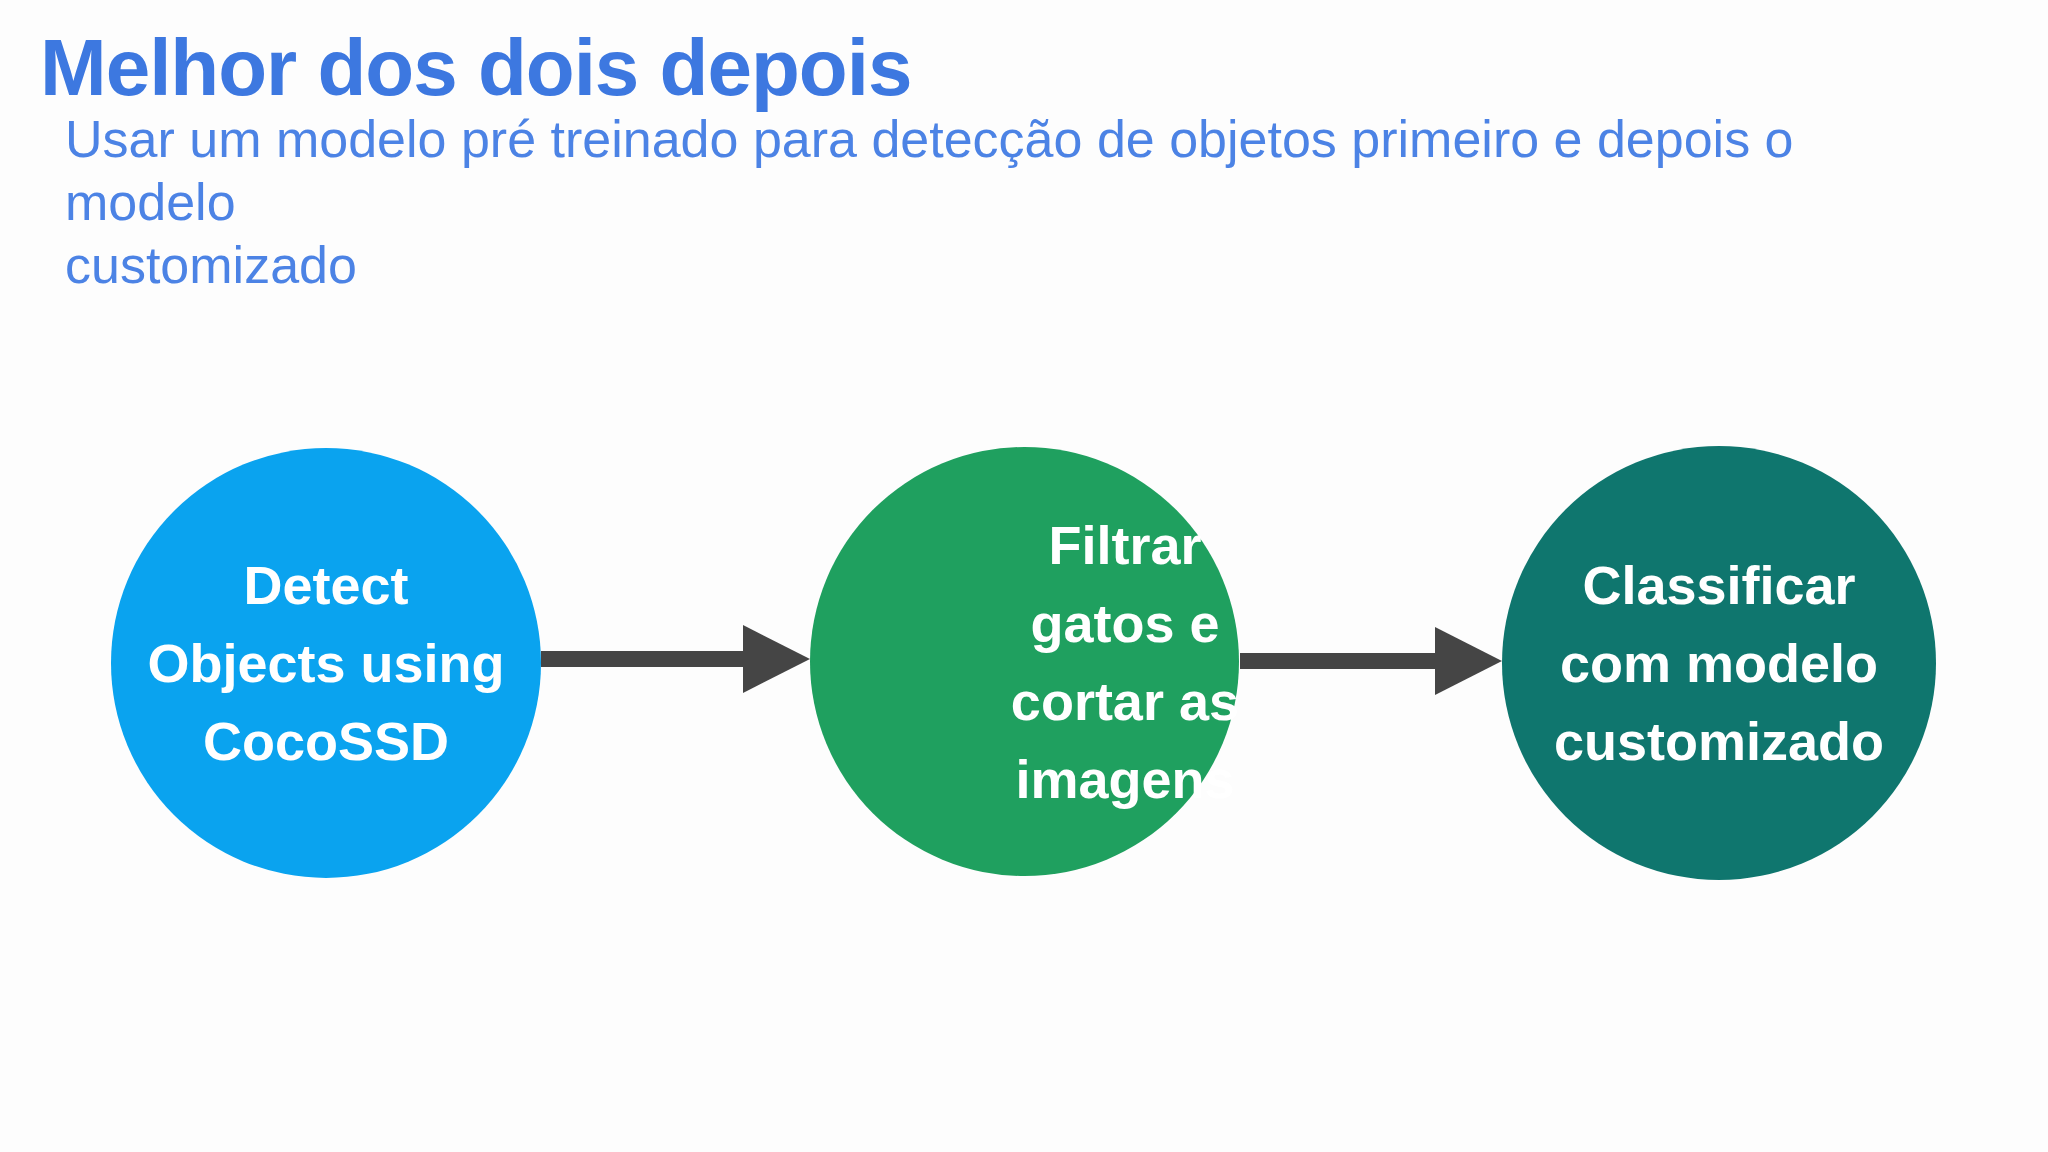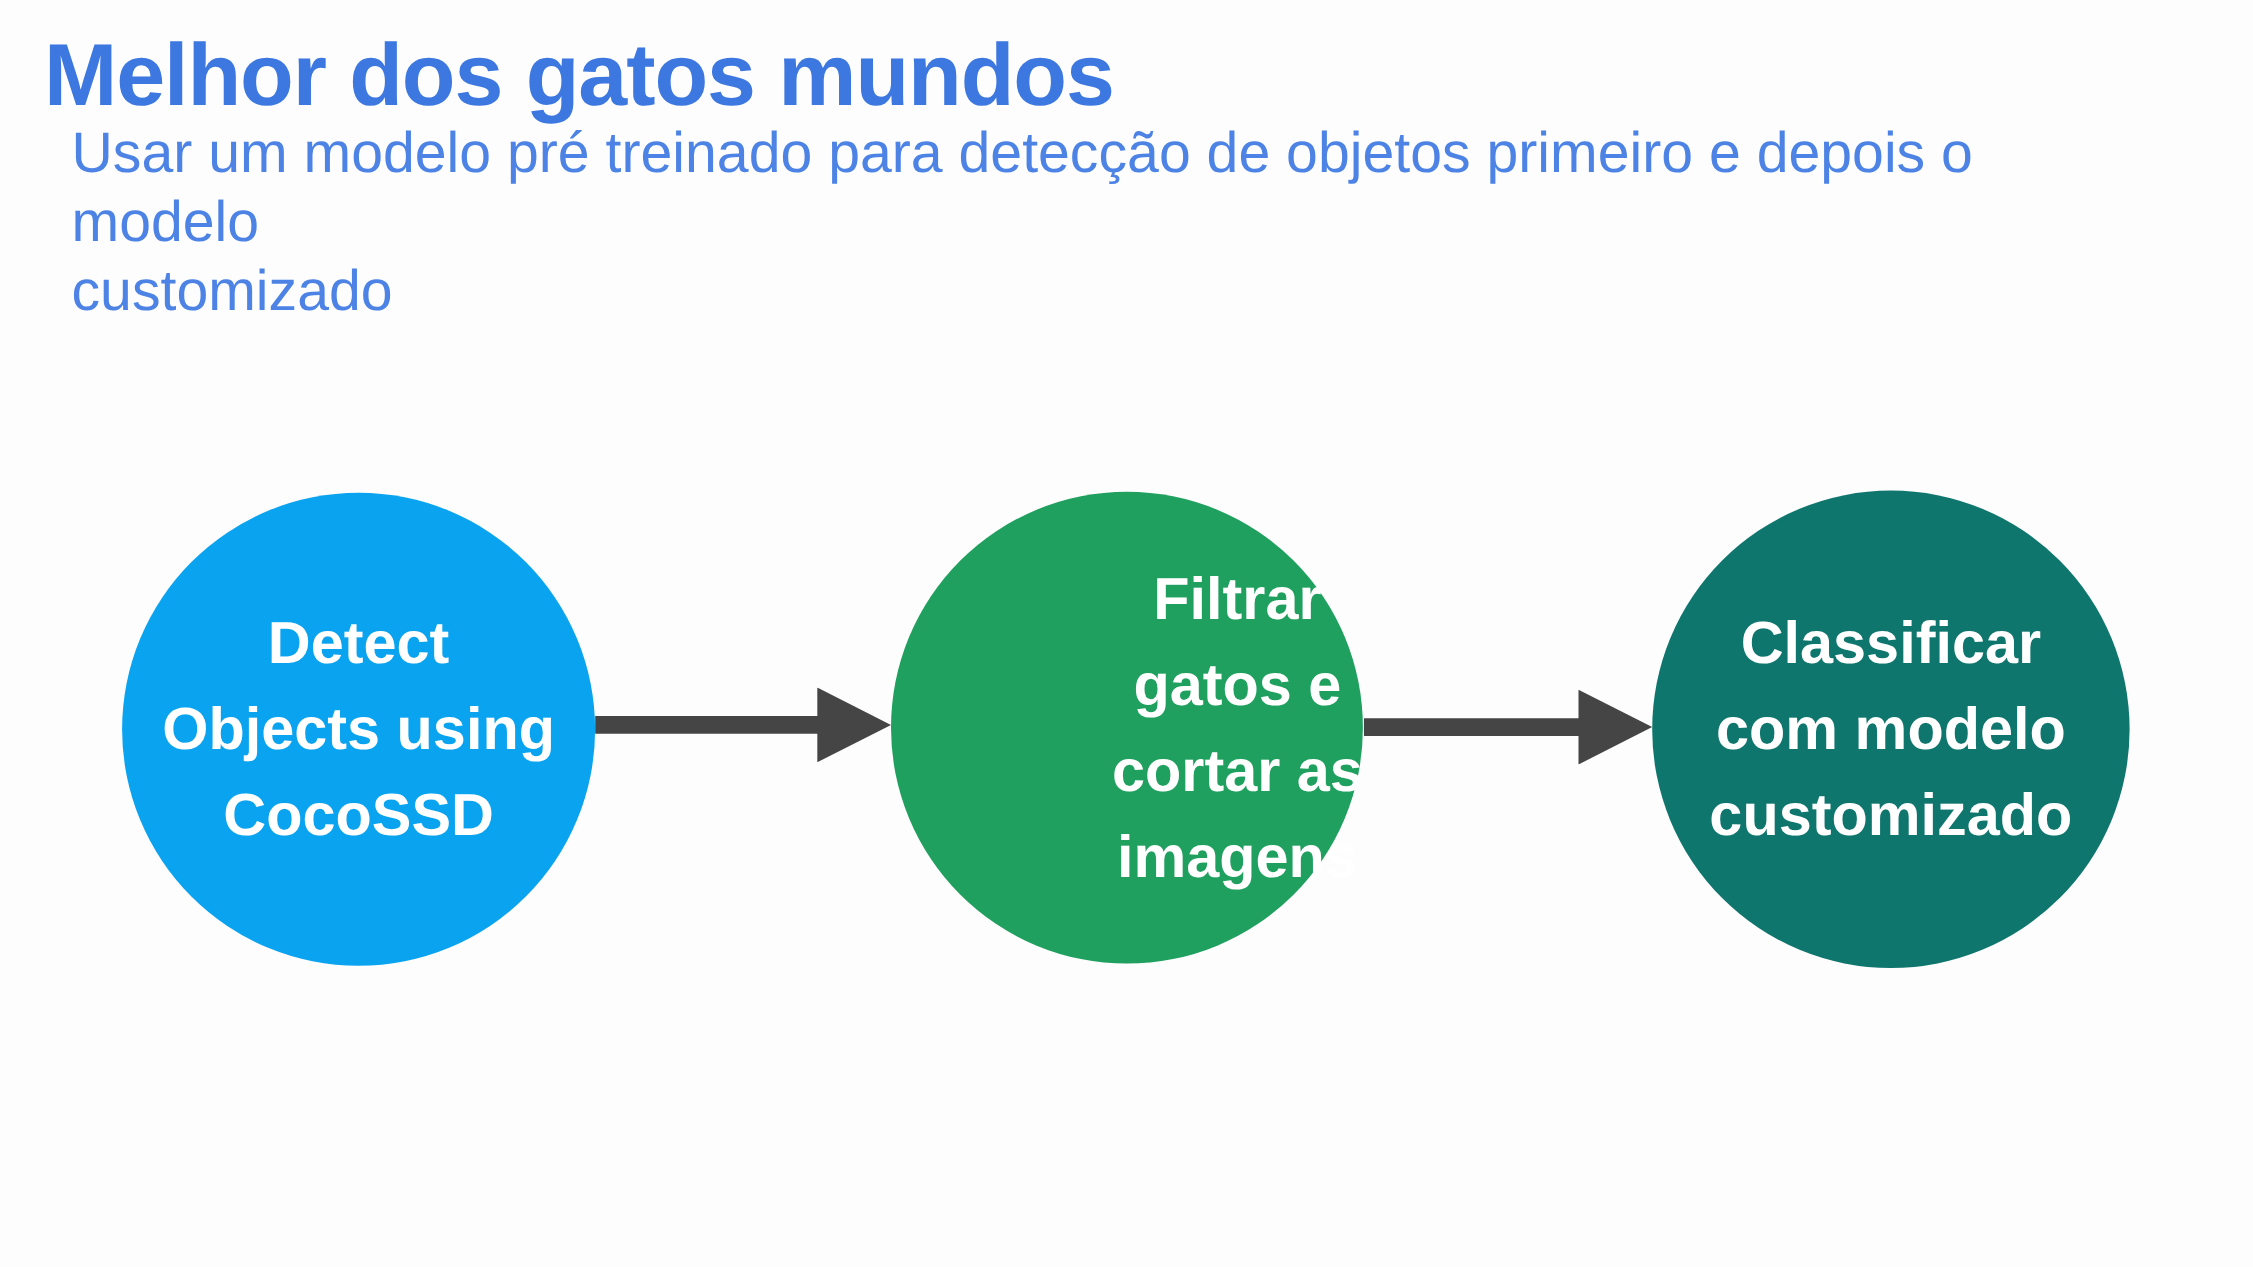--- a/index.html
+++ b/index.html
@@ -55,21 +55,21 @@
   .circle-3 { left: 1502px; top: 446px; width: 434px; height: 434px; }
   .arrow { position: absolute; display: block; }
   .arrow-1 { left: 541px; top: 625px; }
   .arrow-2 { left: 1240px; top: 627px; }
 </style>
 </head>
 <body>
 
 <div class="slide">
 
-  <div class="page-title" style="color: rgb(61, 120, 224);">Melhor dos gatos mundos</div>
+  <div class="page-title" style="color: rgb(61, 120, 224);">Melhor dos dois depois</div>
 
   <div class="page-subtitle" style="color: rgb(76, 131, 229);">Usar um modelo pré treinado para detecção de objetos primeiro e depois o modelo
 customizado</div>
 
   <div class="circle circle-1" style="background-color: rgb(10, 163, 239);">
     <div class="circle-label">Detect
 Objects using
 CocoSSD</div>
   </div>
 

